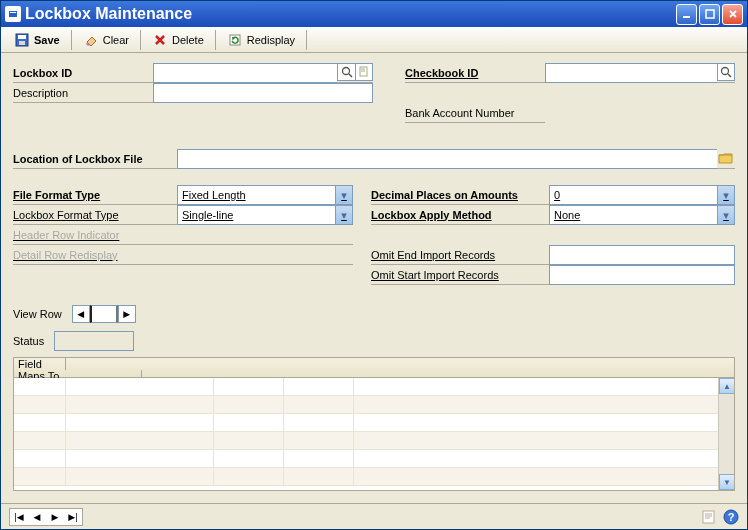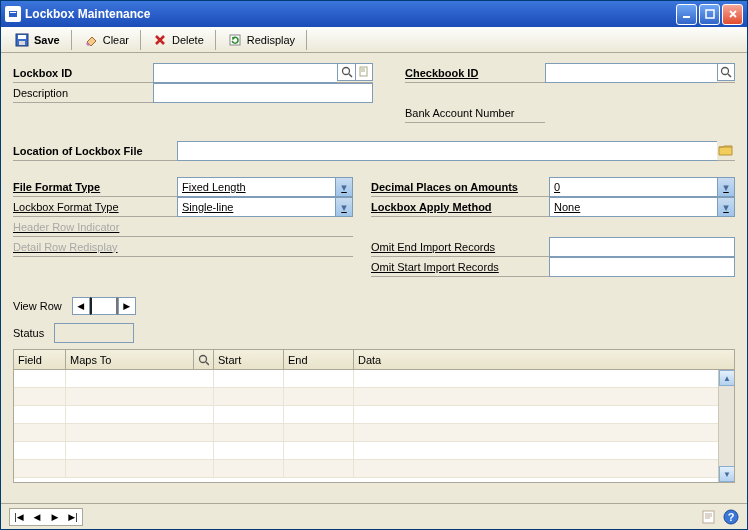--- a/index.html
+++ b/index.html
@@ -20,21 +20,21 @@
     padding: 0 4px;
     color: #fff;
     font-weight: bold;
   }
   .titlebar-icon {
     width: 16px; height: 16px; margin-right: 4px;
     background: #fff; border-radius: 2px;
     display: inline-flex; align-items: center; justify-content: center;
     font-size: 10px; color: #2b5fc9;
   }
-  .titlebar-text { flex: 1; font-size: 12px; }
+  .titlebar-text { flex: 1; font-size: 16px; }
   .tb-btns { display: flex; gap: 2px; }
   .tb-btn {
     width: 21px; height: 21px;
     border: 1px solid #fff;
     border-radius: 3px;
     display: flex; align-items: center; justify-content: center;
     font-family: Arial; font-size: 10px; font-weight: bold;
     cursor: pointer;
   }
   .tb-btn.min, .tb-btn.max { background: linear-gradient(to bottom,#6fa6f5,#3166c9); color:#fff; }
@@ -90,34 +90,35 @@
   }
   .dropdown-text { flex:1; padding:0 4px; font-size:11px; }
   .dropdown-arrow {
     width:17px; height:100%;
     background: linear-gradient(to bottom,#c8dcf0,#9fc4ea);
     border-left:1px solid #7f9db9;
     display:flex; align-items:center; justify-content:center;
     color:#4a6a9c;
   }
   
-  .section-top { display:flex; gap:32px; margin-bottom: 18px; }
+  .section-top { display:flex; gap:32px; margin-bottom: 26px; }
   .col { display:flex; flex-direction:column; }
   .fieldrow { display:flex; height:20px; border-bottom:1px solid #aca89f; }
   .fieldrow .lbl { width: 140px; border-bottom: none; }
   .fieldrow .valwrap { flex:1; display:flex; }
   
   .grid-area {
     border:1px solid #aca899;
     margin-top:6px;
   }
   .grid-head {
     display:flex; height:20px;
     background: linear-gradient(to bottom,#f3f0df,#e8e3c9);
     border-bottom:1px solid #aca899;
+    flex-direction:column;
   }
   .grid-head-cell {
     border-right:1px solid #aca899;
     display:flex; align-items:center; padding:0 4px;
     font-size:11px;
   }
   .grid-body { background:#fff; height:112px; position:relative; overflow:hidden; }
   .grid-row { height:18px; display:flex; border-bottom:1px solid #e8e4d6; }
   .grid-row.alt { background:#f7f3ea; }
   .grid-cell { border-right:1px solid #e8e4d6; font-size:11px; padding:0 4px; }

